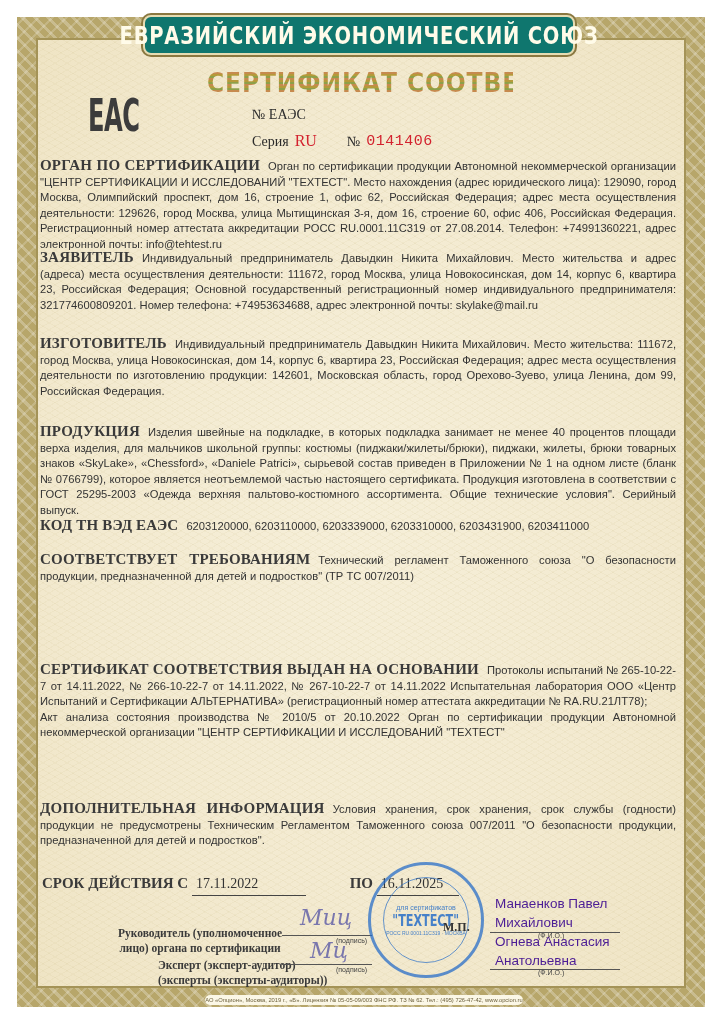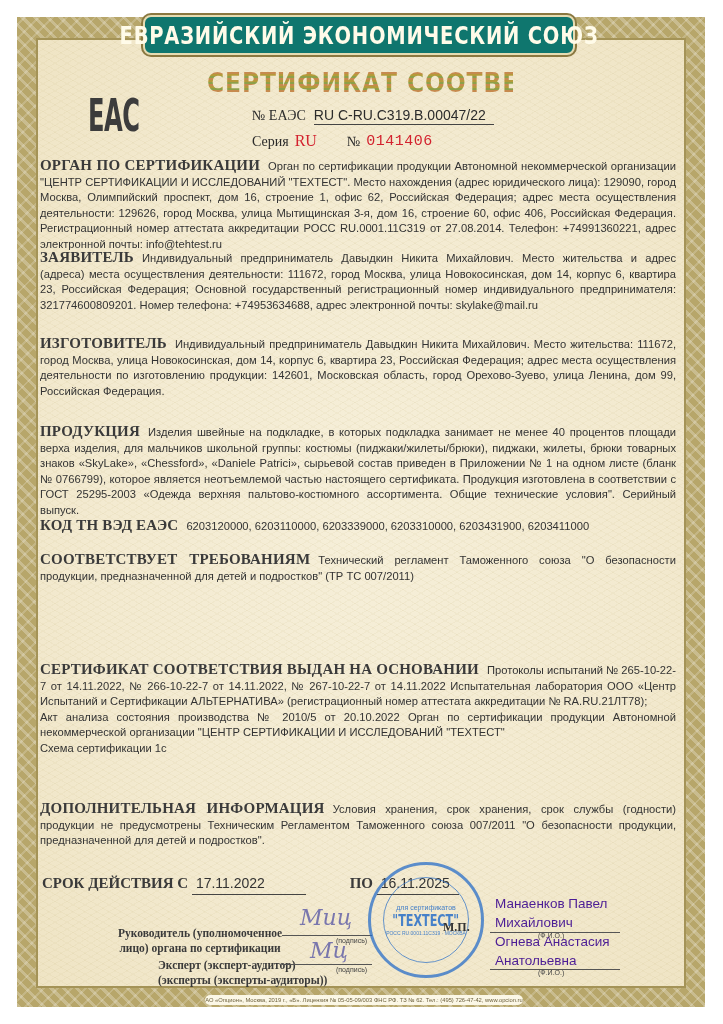--- a/index.html
+++ b/index.html
@@ -61,21 +61,21 @@
   .series-row .blank { font-family:"Liberation Mono", monospace; font-size:15px; margin-left:6px; letter-spacing:0.5px; }
 
   .section { position:absolute; left:40px; width:636px; font-size:11.2px; line-height:15.5px; text-align:justify; color:#333; }
   .section .head {
     font-family:"Liberation Serif", serif; font-weight:bold; font-size:15px; color:#3a3a3a; margin-right:8px; letter-spacing:0.2px;
   }
   .valid {
     position:absolute; left:42px; top:872px; font-family:"Liberation Serif", serif; font-weight:bold; font-size:15px; color:#3a3a3a; line-height:22px;
   }
   .valid .date {
-    display:inline-block; font-family:Liberation Sans, sans-serif; font-weight:normal; font-size:14px; color:#333;
+    display:inline-block; font-family:Liberation Serif, serif; font-weight:normal; font-size:14px; color:#333;
     border-bottom:1px solid #444; width:110px; padding-left:4px; margin-right:40px;
   }
   .valid .date2 { width:78px; margin-right:0; }
   .sign-label {
     position:absolute; left:118px; font-family:"Liberation Serif", serif; font-weight:bold; font-size:11.5px; color:#3a3a3a; line-height:15px;
   }
   .sign-line { position:absolute; height:0; border-top:1px solid #555; }
   .podpis { position:absolute; font-size:7px; color:#444; }
   .fio-name { position:absolute; left:495px; font-size:13.5px; color:#4c1d95; line-height:19px; }
   .fio-cap { position:absolute; font-size:7px; color:#444; }
@@ -106,21 +106,20 @@
 <div class="union-banner">
   <span>ЕВРАЗИЙСКИЙ ЭКОНОМИЧЕСКИЙ СОЮЗ</span>
 </div>
 
 <div class="cert-title">СЕРТИФИКАТ СООТВЕТСТВИЯ</div>
 
 <div class="eac-logo">ЕАС</div>
 
 <div class="cert-number-row">
   <span>№ ЕАЭС</span>
-  <span class="num">RU C-RU.C319.B.00047/22</span>
 </div>
 
 <div class="series-row">
   <span>Серия</span>
   <span class="sv red">RU</span>
   <span class="nolabel">№</span>
   <span class="blank red">0141406</span>
 </div>
 
 <div class="section" style="top:158px;">
@@ -143,21 +142,20 @@
   <span class="head">КОД ТН ВЭД ЕАЭС</span><span>6203120000, 6203110000, 6203339000, 6203310000, 6203431900, 6203411000</span>
 </div>
 
 <div class="section" style="top:552px;">
   <span class="head">СООТВЕТСТВУЕТ ТРЕБОВАНИЯМ</span><span>Технический регламент Таможенного союза "О безопасности продукции, предназначенной для детей и подростков" (ТР ТС 007/2011)</span>
 </div>
 
 <div class="section" style="top:662px;">
   <div><span class="head">СЕРТИФИКАТ СООТВЕТСТВИЯ ВЫДАН НА ОСНОВАНИИ</span><span>Протоколы испытаний № 265-10-22-7 от 14.11.2022, № 266-10-22-7 от 14.11.2022, № 267-10-22-7 от 14.11.2022 Испытательная лаборатория ООО «Центр Испытаний и Сертификации АЛЬТЕРНАТИВА» (регистрационный номер аттестата аккредитации № RA.RU.21ЛТ78);</span></div>
   <div>Акт анализа состояния производства № 2010/5 от 20.10.2022 Орган по сертификации продукции Автономной некоммерческой организации "ЦЕНТР СЕРТИФИКАЦИИ И ИССЛЕДОВАНИЙ "ТЕХТЕСТ"</div>
-  <div>Схема сертификации 1с</div>
 </div>
 
 <div class="section" style="top:801px;">
   <span class="head">ДОПОЛНИТЕЛЬНАЯ ИНФОРМАЦИЯ</span><span>Условия хранения, срок хранения, срок службы (годности) продукции не предусмотрены Техническим Регламентом Таможенного союза 007/2011 "О безопасности продукции, предназначенной для детей и подростков".</span>
 </div>
 
 <div class="valid">
   <div>
     <span>СРОК ДЕЙСТВИЯ С</span>
     <span class="date">17.11.2022</span>

